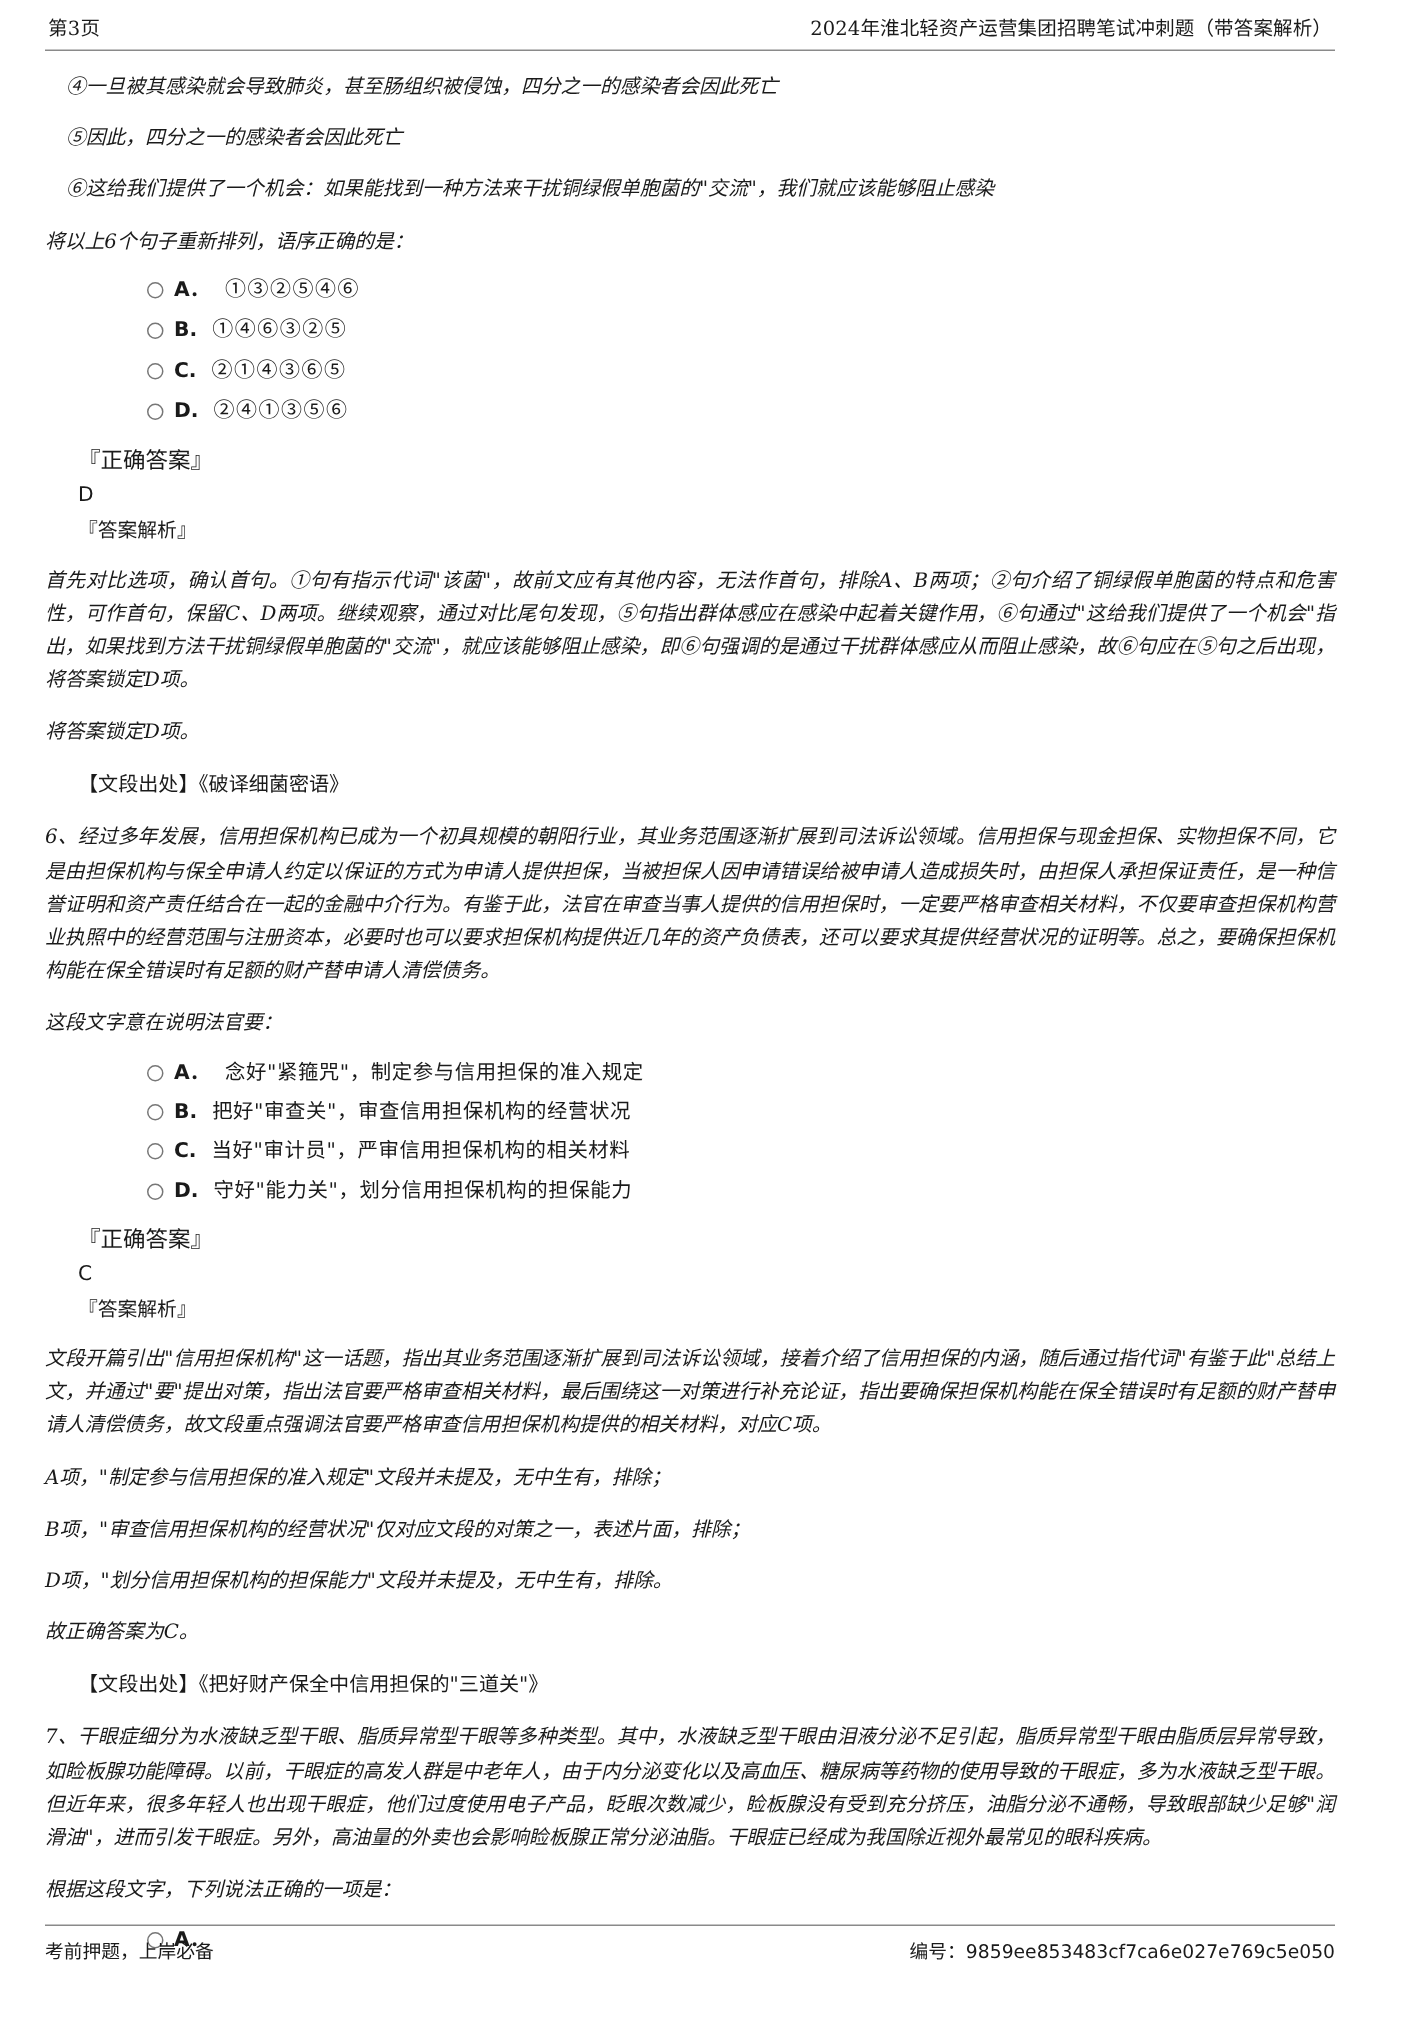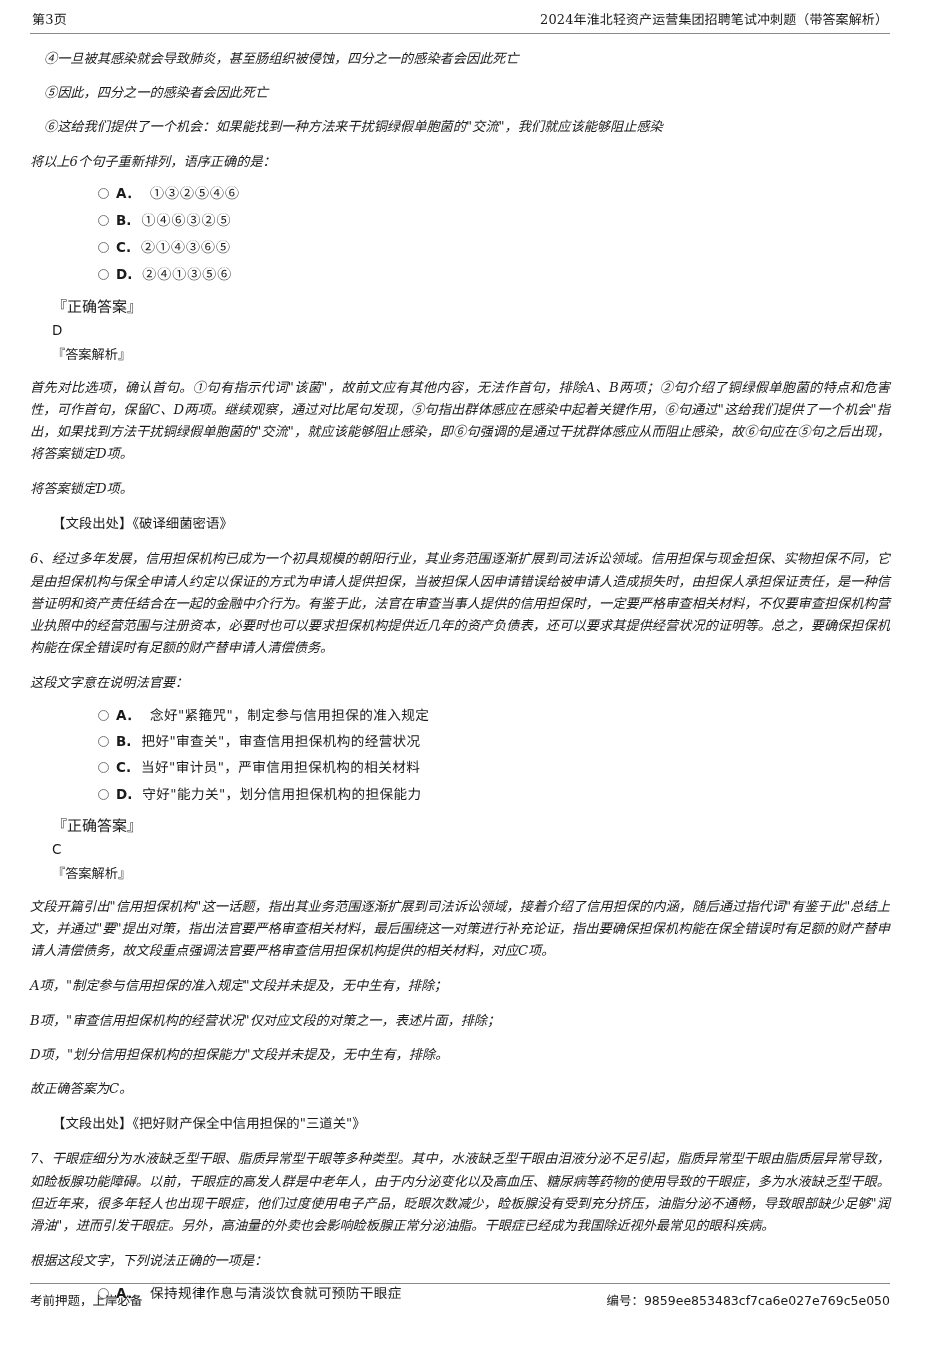--- a/index.html
+++ b/index.html
@@ -235,21 +235,20 @@
 
     <p class="source-line"><span>【文段出处】</span><span>《把好财产保全中信用担保的"三道关"》</span></p>
 
     <p class="para justified">7、干眼症细分为水液缺乏型干眼、脂质异常型干眼等多种类型。其中，水液缺乏型干眼由泪液分泌不足引起，脂质异常型干眼由脂质层异常导致，如睑板腺功能障碍。以前，干眼症的高发人群是中老年人，由于内分泌变化以及高血压、糖尿病等药物的使用导致的干眼症，多为水液缺乏型干眼。但近年来，很多年轻人也出现干眼症，他们过度使用电子产品，眨眼次数减少，睑板腺没有受到充分挤压，油脂分泌不通畅，导致眼部缺少足够"润滑油"，进而引发干眼症。另外，高油量的外卖也会影响睑板腺正常分泌油脂。干眼症已经成为我国除近视外最常见的眼科疾病。</p>
     <p class="para q-stem">根据这段文字，下列说法正确的一项是：</p>
 
     <div class="options">
       <div class="option-row">
         <span class="radio"></span>
         <span class="opt-letter">A．</span>
-        <span class="opt-text">保持规律作息与清淡饮食就可预防干眼症</span>
       </div>
     </div>
 
   </div>
 
   <div class="page-footer">
     <div class="footer-left">考前押题，上岸必备</div>
     <div class="footer-right"><span class="code-label">编号：</span><span>9859ee853483cf7ca6e027e769c5e050</span></div>
   </div>
 

